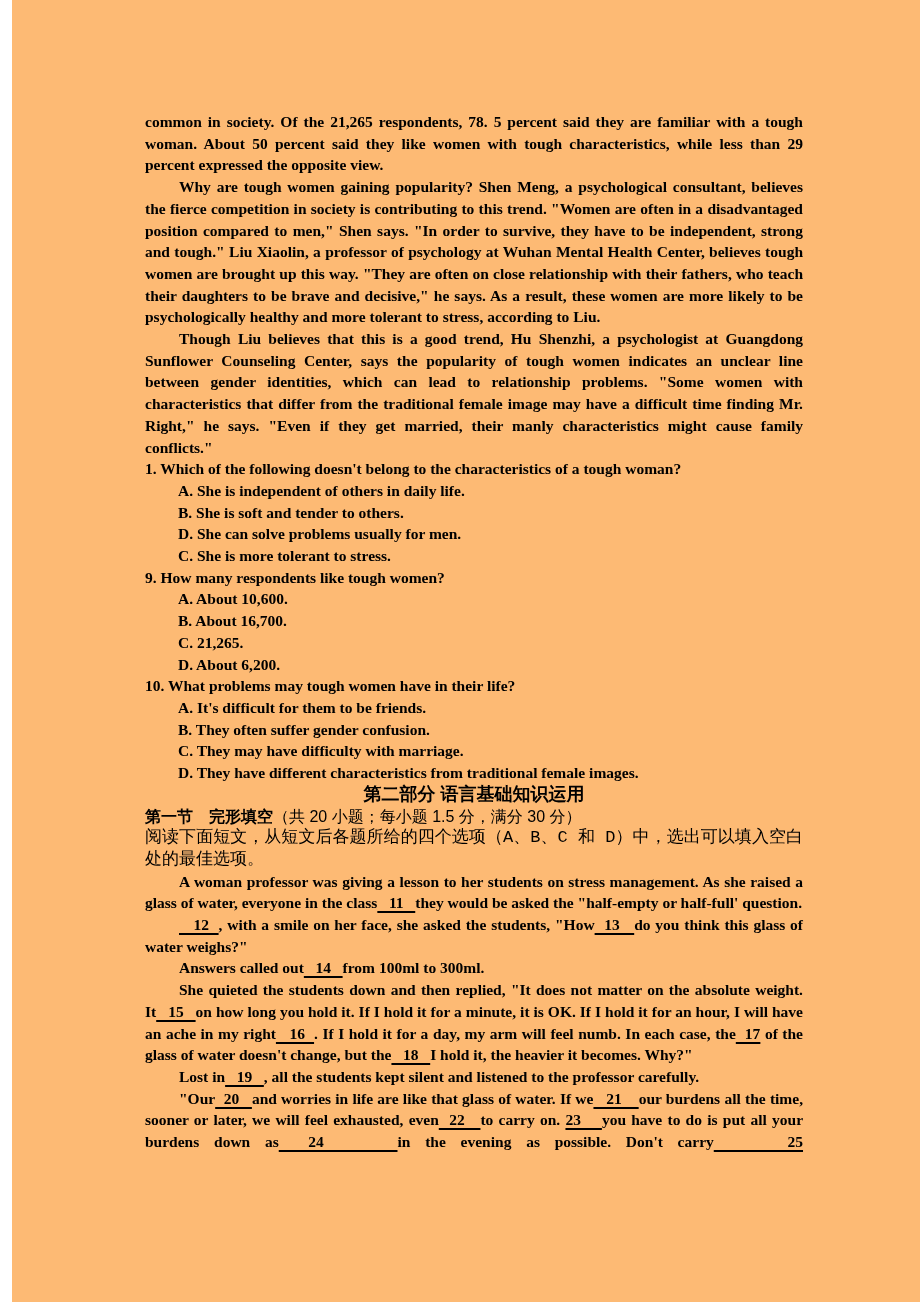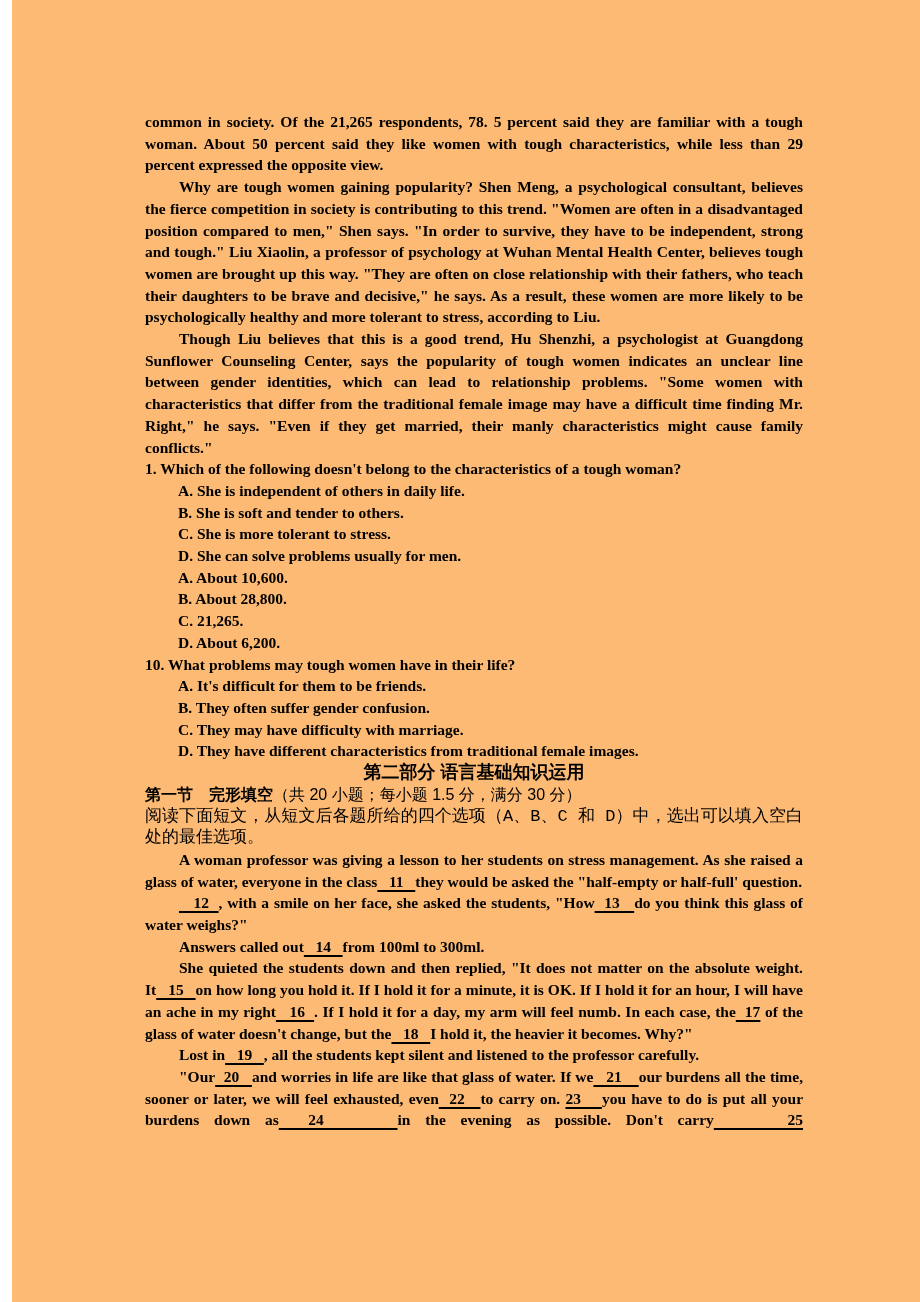--- a/index.html
+++ b/index.html
@@ -63,25 +63,26 @@
 <body>
 
 <div class="page">
   <div class="content">
       <div class="en"><span>common in society. Of the 21,265 respondents, 78. 5 percent said they are familiar with a tough woman. About 50 percent said they like women with tough characteristics, while less than 29 percent expressed the opposite view.</span></div>
       <div class="en indent"><span>Why are tough women gaining popularity? Shen Meng, a psychological consultant, believes the fierce competition in society is contributing to this trend. "Women are often in a disadvantaged position compared to men," Shen says. "In order to survive, they have to be independent, strong and tough." Liu Xiaolin, a professor of psychology at Wuhan Mental Health Center, believes tough women are brought up this way. "They are often on close relationship with their fathers, who teach their daughters to be brave and decisive," he says. As a result, these women are more likely to be psychologically healthy and more tolerant to stress, according to Liu.</span></div>
       <div class="en indent"><span>Though Liu believes that this is a good trend, Hu Shenzhi, a psychologist at Guangdong Sunflower Counseling Center, says the popularity of tough women indicates an unclear line between gender identities, which can lead to relationship problems. "Some women with characteristics that differ from the traditional female image may have a difficult time finding Mr. Right," he says. "Even if they get married, their manly characteristics might cause family conflicts."</span></div>
       <div class="en stem">1. Which of the following doesn't belong to the characteristics of a tough woman?</div>
       <div class="en opt">A. She is independent of others in daily life.</div>
       <div class="en opt">B. She is soft and tender to others.</div>
+      <div class="en opt">D. She can solve problems usually for men.</div>
       <div class="en opt">C. She is more tolerant to stress.</div>
-      <div class="en opt">D. She can solve problems usually for men.</div>
+      <div class="en stem">9. How many respondents like tough women?</div>
       <div class="en optrow">
         <div class="o1">A. About 10,600.</div>
-        <div class="o2">B. About 28,800.</div>
+        <div class="o2">B. About 16,700.</div>
       </div>
       <div class="en optrow">
         <div class="o1">C. 21,265.</div>
         <div class="o2">D. About 6,200.</div>
       </div>
       <div class="en stem">10. What problems may tough women have in their life?</div>
       <div class="en opt">A. It's difficult for them to be friends.</div>
       <div class="en opt">B. They often suffer gender confusion.</div>
       <div class="en opt">C. They may have difficulty with marriage.</div>
       <div class="en opt">D. They have different characteristics from traditional female images.</div>

